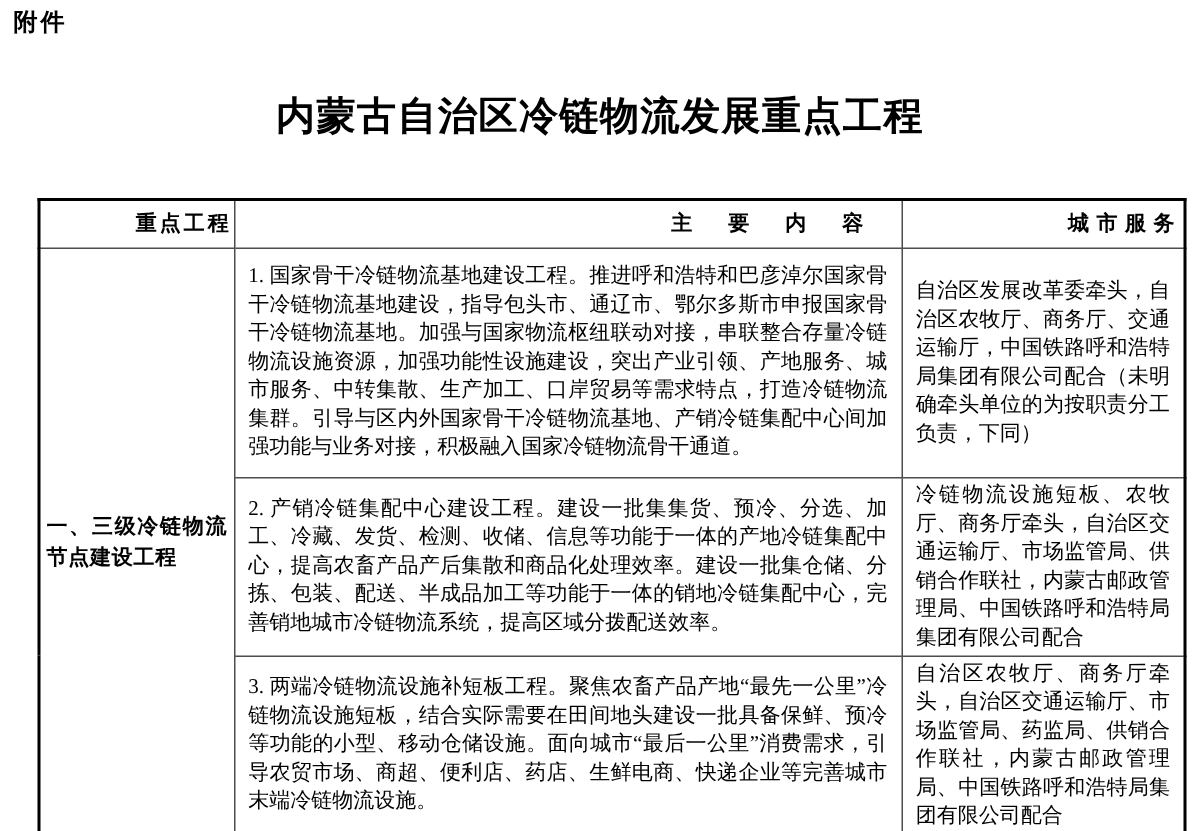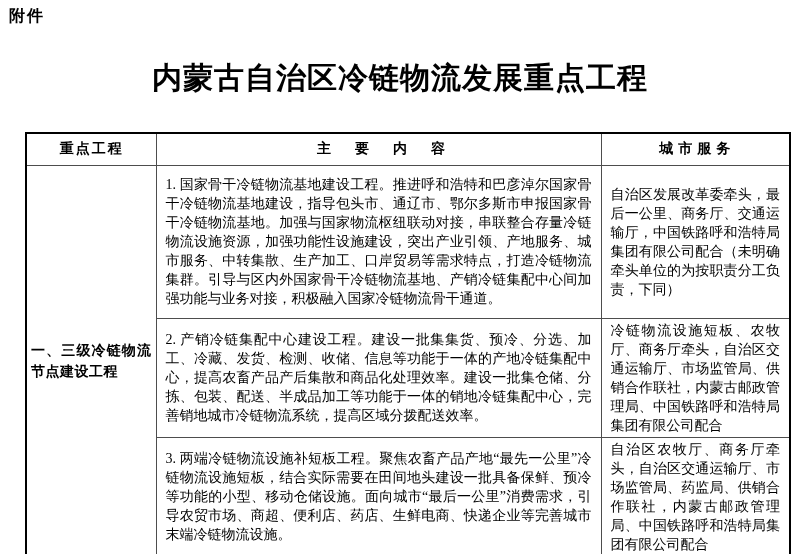--- a/index.html
+++ b/index.html
@@ -24,21 +24,21 @@
     font-weight: bold;
     font-size: 16px;
     line-height: 18px;
     letter-spacing: 2px;
   }
   .doc-title {
     margin: 36px 0 0 0;
     text-align: center;
     font-family: "Liberation Serif", serif;
     font-weight: bold;
-    font-size: 30px;
+    font-size: 26px;
     line-height: 34px;
     letter-spacing: 1px;
   }
   table.projects {
     margin: 37px 0 0 25px;
     width: 764px;
     border-collapse: collapse;
     table-layout: fixed;
     border: 2px solid #000000;
   }
@@ -51,21 +51,21 @@
   col.c2 { width: 445px; }
   col.c3 { width: 189px; }
   tr.header-row { height: 32px; }
   tr.body-row-1 { height: 153px; }
   tr.body-row-2 { height: 113px; }
   tr.body-row-3 { height: 114px; }
   th.hdr {
     font-family: Liberation Mono, monospace;
     font-weight: bold;
     font-size: 14px;
-    text-align: center;
+    text-align: right;
     vertical-align: middle;
     letter-spacing: 2px;
     padding-left: 2px;
   }
   th.hdr-main {
     letter-spacing: 24px;
     padding-left: 30px;
   }
   th.hdr-resp {
     letter-spacing: 5px;
@@ -115,21 +115,21 @@
       <tr class="header-row">
         <th class="hdr">重点工程</th>
         <th class="hdr hdr-main">主要内容</th>
         <th class="hdr hdr-resp">城市服务</th>
       </tr>
     </thead>
     <tbody>
       <tr class="body-row-1">
         <td class="group-cell" rowspan="3">一、三级冷链物流节点建设工程</td>
         <td class="content-cell">1. 国家骨干冷链物流基地建设工程。推进呼和浩特和巴彦淖尔国家骨干冷链物流基地建设，指导包头市、通辽市、鄂尔多斯市申报国家骨干冷链物流基地。加强与国家物流枢纽联动对接，串联整合存量冷链物流设施资源，加强功能性设施建设，突出产业引领、产地服务、城市服务、中转集散、生产加工、口岸贸易等需求特点，打造冷链物流集群。引导与区内外国家骨干冷链物流基地、产销冷链集配中心间加强功能与业务对接，积极融入国家冷链物流骨干通道。</td>
-        <td class="resp-cell">自治区发展改革委牵头，最后一公里、商务厅、交通运输厅，中国铁路呼和浩特局集团有限公司配合（未明确牵头单位的为按职责分工负责，下同）</td>
+        <td class="resp-cell">自治区发展改革委牵头，自治区农牧厅、商务厅、交通运输厅，中国铁路呼和浩特局集团有限公司配合（未明确牵头单位的为按职责分工负责，下同）</td>
       </tr>
       <tr class="body-row-2">
         <td class="content-cell">2. 产销冷链集配中心建设工程。建设一批集集货、预冷、分选、加工、冷藏、发货、检测、收储、信息等功能于一体的产地冷链集配中心，提高农畜产品产后集散和商品化处理效率。建设一批集仓储、分拣、包装、配送、半成品加工等功能于一体的销地冷链集配中心，完善销地城市冷链物流系统，提高区域分拨配送效率。</td>
         <td class="resp-cell">冷链物流设施短板、农牧厅、商务厅牵头，自治区交通运输厅、市场监管局、供销合作联社，内蒙古邮政管理局、中国铁路呼和浩特局集团有限公司配合</td>
       </tr>
       <tr class="body-row-3">
         <td class="content-cell">3. 两端冷链物流设施补短板工程。聚焦农畜产品产地“最先一公里”冷链物流设施短板，结合实际需要在田间地头建设一批具备保鲜、预冷等功能的小型、移动仓储设施。面向城市“最后一公里”消费需求，引导农贸市场、商超、便利店、药店、生鲜电商、快递企业等完善城市末端冷链物流设施。</td>
         <td class="resp-cell">自治区农牧厅、商务厅牵头，自治区交通运输厅、市场监管局、药监局、供销合作联社，内蒙古邮政管理局、中国铁路呼和浩特局集团有限公司配合</td>
       </tr>
     </tbody>

